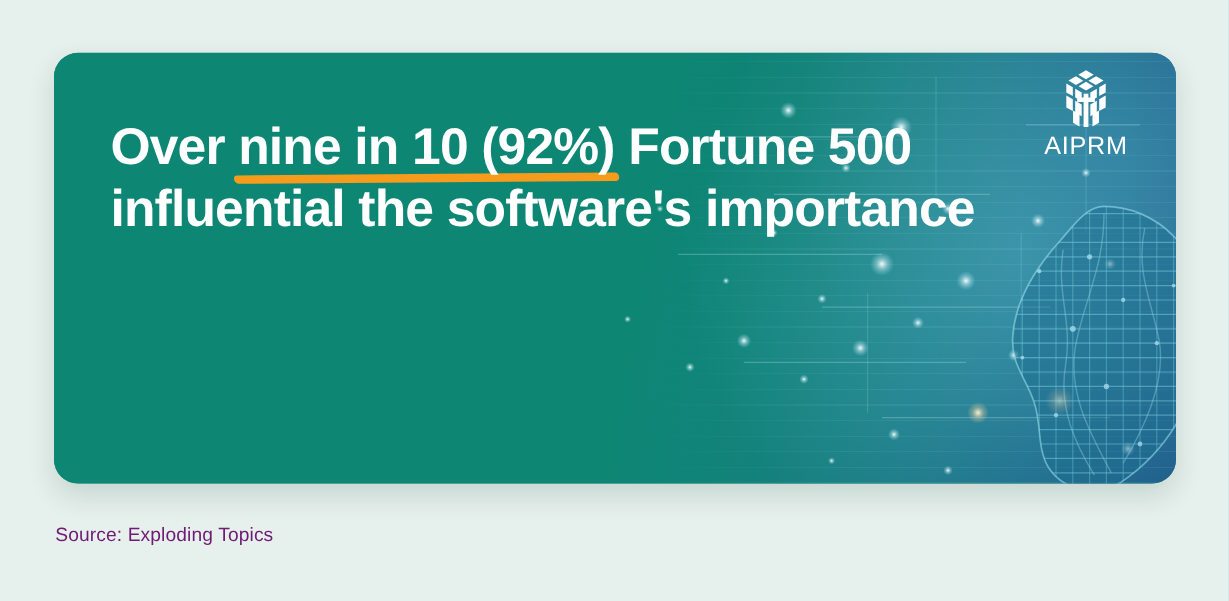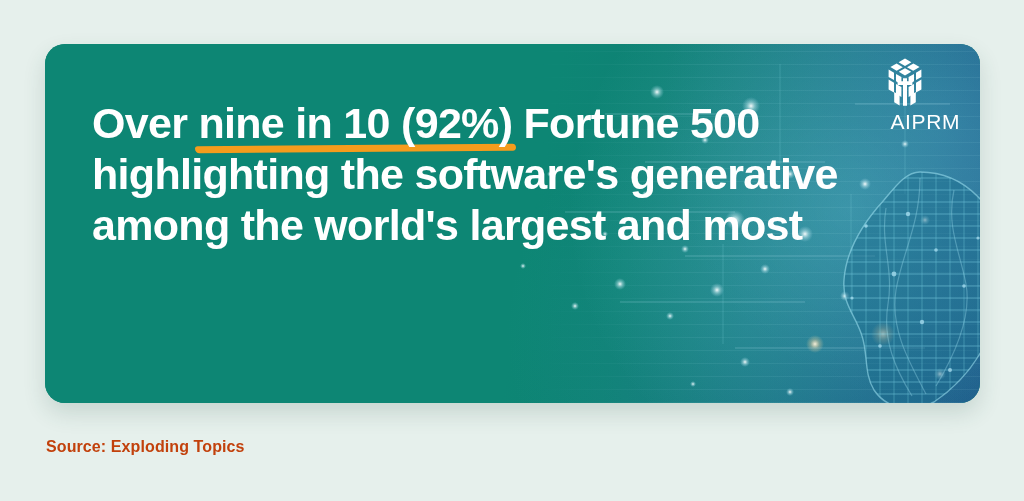--- a/index.html
+++ b/index.html
@@ -132,21 +132,21 @@
     transform: rotate(-0.45deg);
     z-index: -1;
   }
 
   
   .brand {
     position: absolute;
     right: 20px;
     top: 13px;
     width: 110px;
-    text-align: right;
+    text-align: center;
     z-index: 6;
   }
   .brand-mark {
     display: block;
     margin: 0 auto 2px auto;
   }
   .brand-name {
     display: block;
     color: #ffffff;
     font-family: "Liberation Sans", sans-serif;
@@ -155,24 +155,24 @@
     letter-spacing: 0.6px;
     line-height: 1;
   }
 
   
   .source {
     position: absolute;
     left: 46px;
     top: 438px;
     margin: 0;
-    color: #c2410c;
+    color: #701a75;
     font-family: "Liberation Sans", sans-serif;
     font-size: 16px;
-    font-weight: bold;
+    font-weight: normal;
     letter-spacing: 0.1px;
   }
 </style>
 </head>
 <body>
 
 <div class="canvas">
 
   <div class="card">
 
@@ -301,22 +301,21 @@
                C40 210 44 190 38 172 C32 152 18 140 20 116 C22 86 40 58 60 36 C72 22 82 8 96 8 Z" fill="none" stroke="#9fe3f2" stroke-opacity="0.65" stroke-width="1.4"></path>
       <g fill="none" stroke="#9fe3f2" stroke-opacity="0.40" stroke-width="1.2">
         <path d="M96 14 C96 60 78 90 72 126 C66 164 84 196 102 230"></path>
         <path d="M130 26 C122 62 136 88 142 120 C148 154 130 192 112 222"></path>
         <path d="M62 44 C56 80 70 104 64 140 C58 176 72 206 88 232"></path>
       </g>
     </svg>
 
     <p class="headline">
       <span class="ln"><span>Over </span><span class="mark">nine in 10 (92%)</span><span> Fortune 500</span></span>
-      <span class="ln">highlighting the software's generative</span>
-      <span class="ln">among the world's largest and most</span>
+      <span class="ln">influential the software's importance</span>
     </p>
 
     <div class="brand">
       <svg class="brand-mark" width="48" height="52" viewBox="0 0 48 52" xmlns="http://www.w3.org/2000/svg">
         <g fill="#ffffff">
 
           <path d="M24 1.6 L30.4 5.3 L24 9.0 L17.6 5.3 Z"></path>
           <path d="M32.4 6.5 L38.6 10.1 L32.2 13.8 L26.0 10.2 Z"></path>
           <path d="M15.6 6.5 L21.8 10.2 L15.6 13.8 L9.4 10.1 Z"></path>
           <path d="M24 11.2 L30.2 14.8 L24 18.4 L17.8 14.8 Z"></path>

